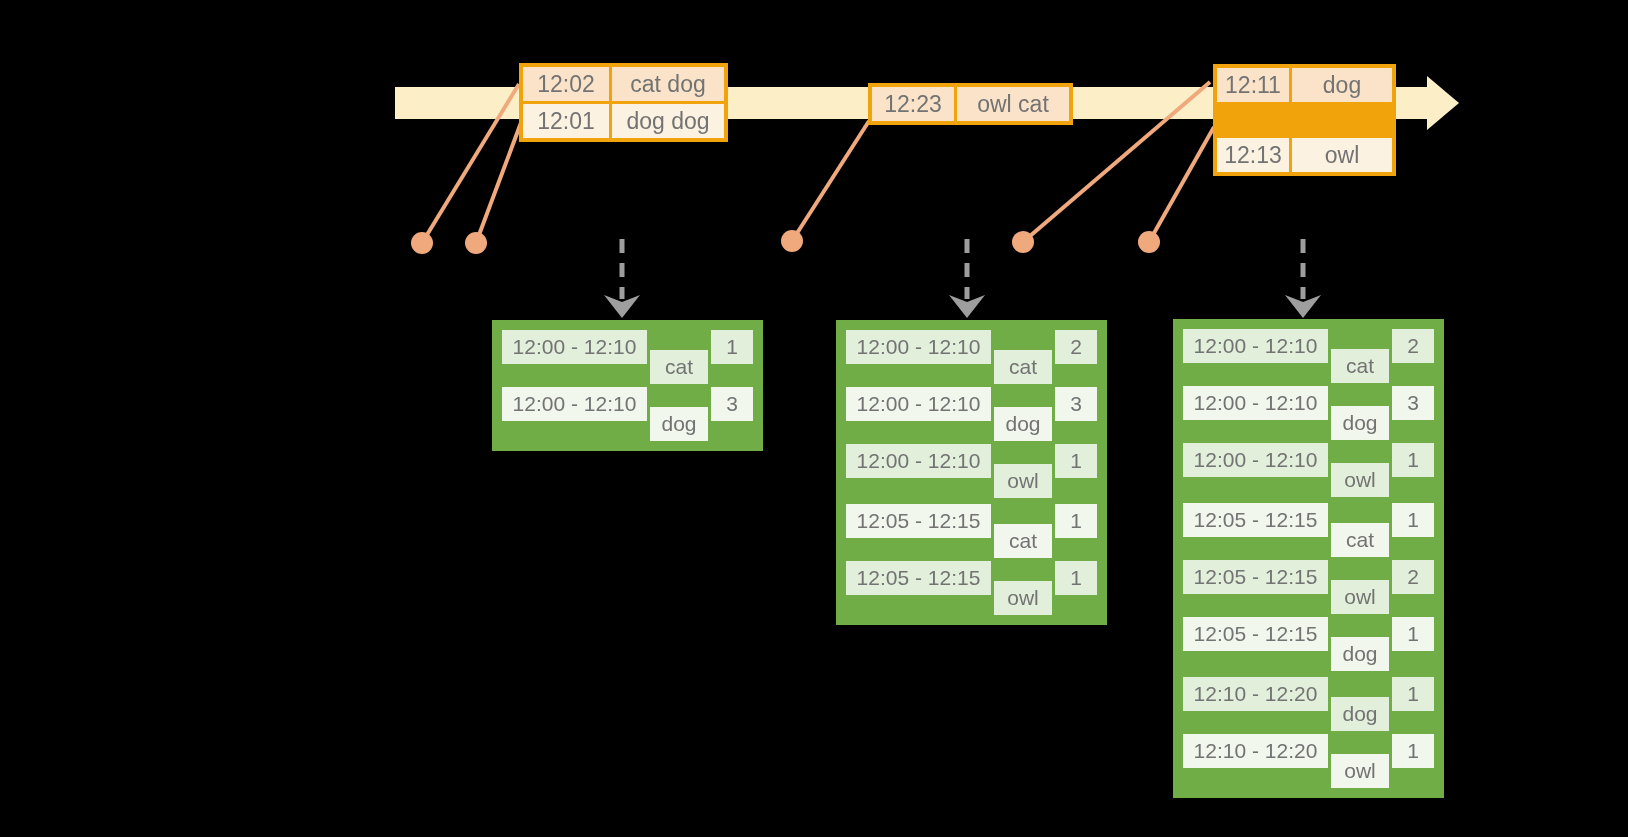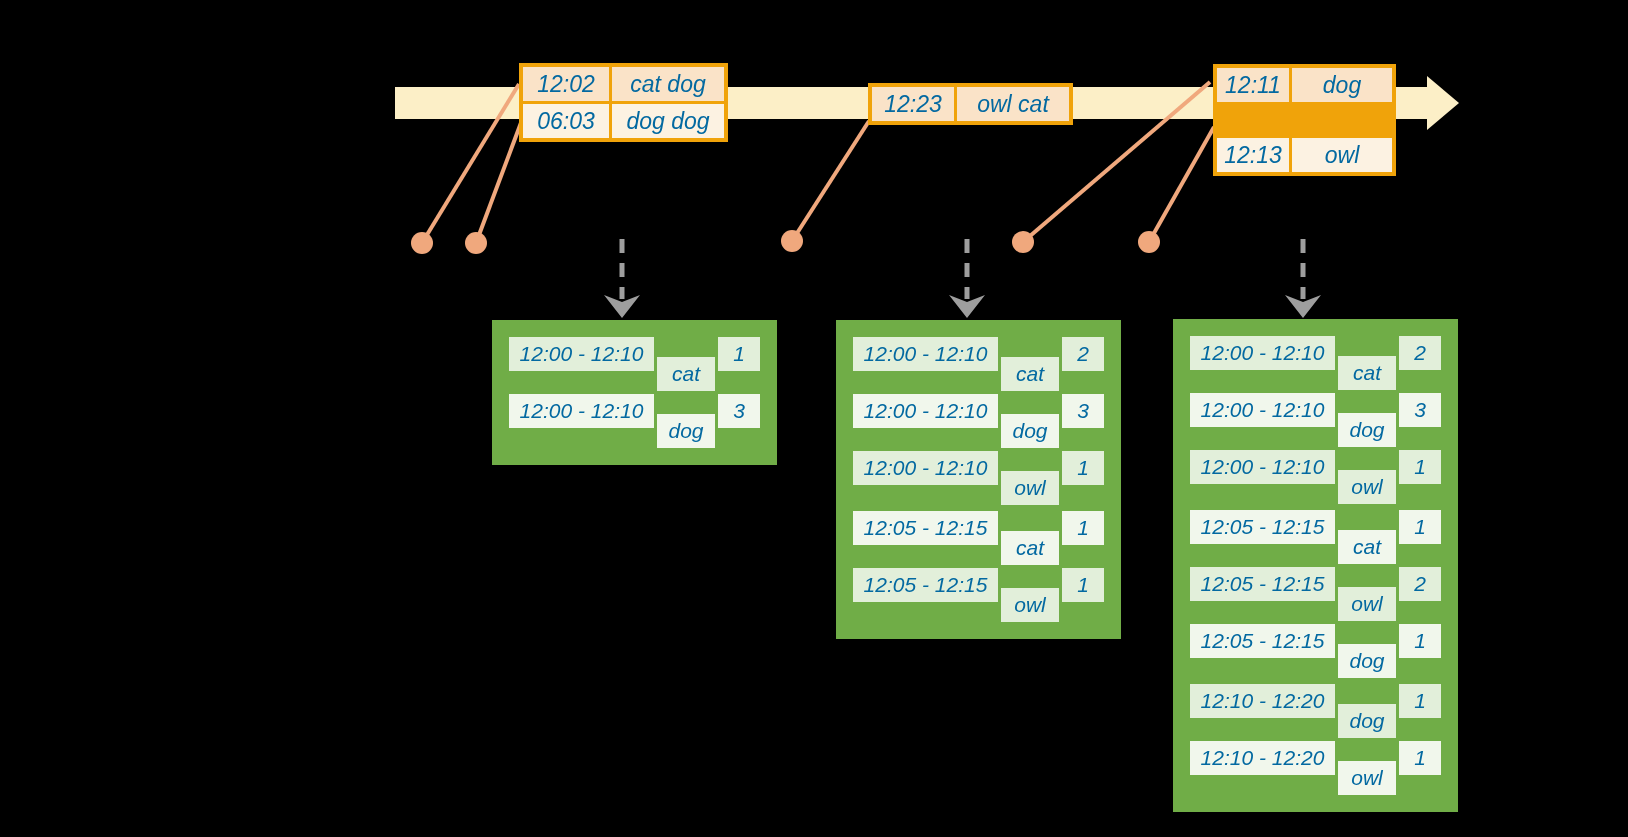--- a/index.html
+++ b/index.html
@@ -3,22 +3,21 @@
 <meta charset="utf-8">
 <style>
   html, body { margin: 0; padding: 0; background: #000; }
   .canvas {
     position: relative;
     width: 1628px;
     height: 837px;
     background: #000000;
     overflow: hidden;
     font-family: "Liberation Sans", sans-serif;
-    color: #0369a1;
-    font-style: italic;
+    color: #737373;
   }
   .overlay {
     position: absolute;
     left: 0; top: 0;
     width: 1628px; height: 837px;
     pointer-events: none;
   }
   .timeline-bar {
     position: absolute;
     left: 395px; top: 87px;
@@ -41,21 +40,21 @@
     display: flex; align-items: center; justify-content: center;
   }
   .et-row:nth-child(odd)  .et-cell { background: #fae3c8; }
   .et-row:nth-child(even) .et-cell { background: #fcf2e2; }
   .et-cell.time  { width: var(--tw); }
   .et-cell.words { width: var(--ww); }
   
   .result-table {
     position: absolute;
     background: #70ad47;
-    padding: 17px;
+    padding: 10px;
     display: flex;
     flex-direction: column;
     gap: 3px;
     font-size: 21px;
   }
   .rt-row { display: flex; gap: 3px; }
   .rt-row.group-start { margin-top: 3px; }
   .rt-cell {
     height: 34px;
     display: flex; align-items: center; justify-content: center;
@@ -101,21 +100,21 @@
       <path d="M1285,295 L1303,318 L1321,295 L1303,302 Z" fill="#9e9e9e"></path>
     </g>
   </svg>
 
   <div class="event-table" style="left:519px; top:63px; --tw:86px; --ww:112px;">
     <div class="et-row">
       <div class="et-cell time">12:02</div>
       <div class="et-cell words">cat dog</div>
     </div>
     <div class="et-row">
-      <div class="et-cell time">06:03</div>
+      <div class="et-cell time">12:01</div>
       <div class="et-cell words">dog dog</div>
     </div>
   </div>
 
   <div class="event-table" style="left:868px; top:83px; --tw:82px; --ww:112px;">
     <div class="et-row">
       <div class="et-cell time">12:23</div>
       <div class="et-cell words">owl cat</div>
     </div>
   </div>

